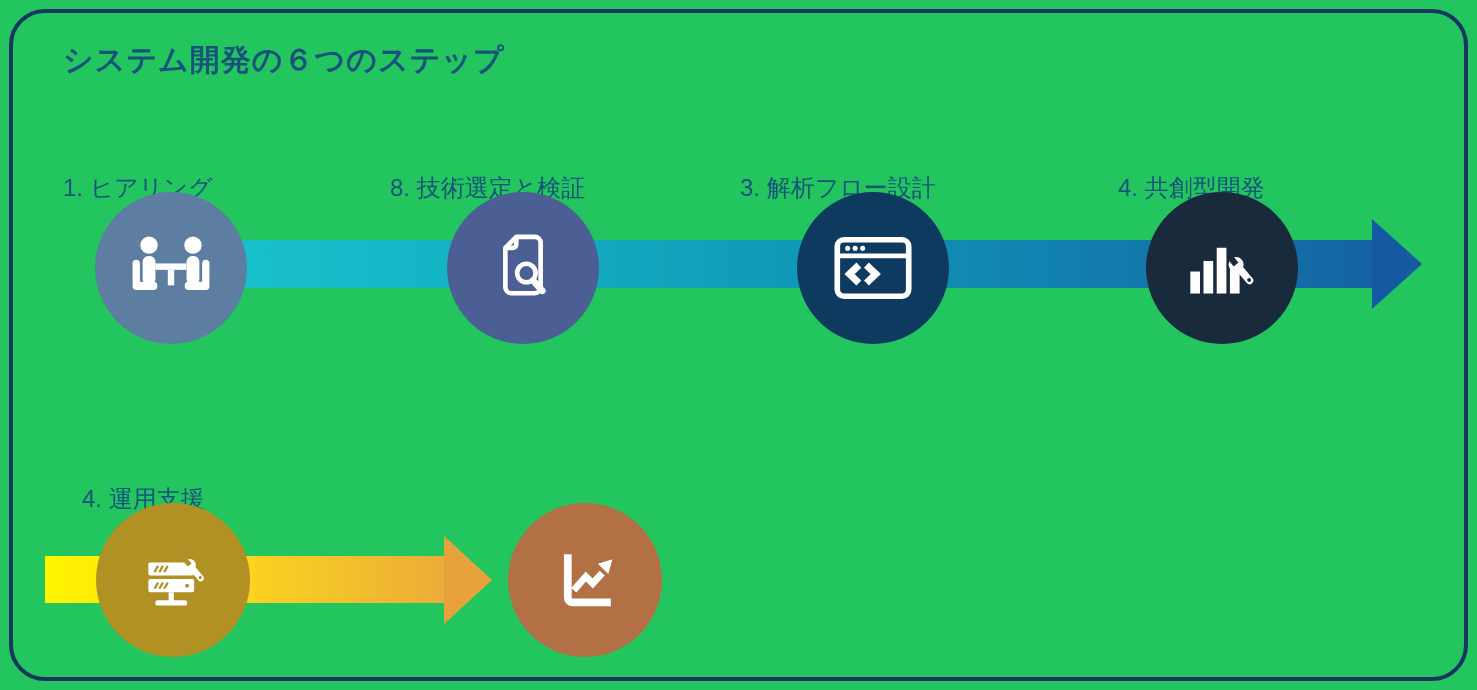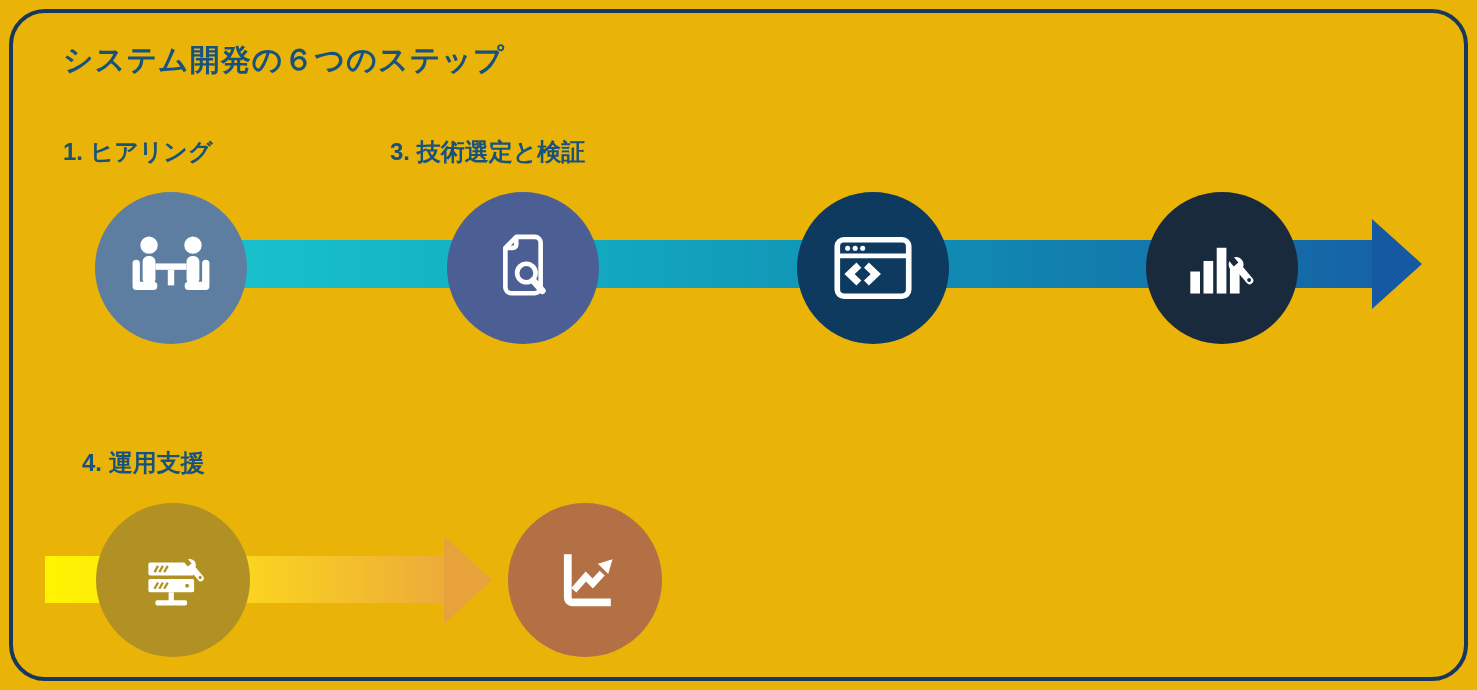--- a/index.html
+++ b/index.html
@@ -1,39 +1,41 @@
 <!DOCTYPE html>
 <html lang="ja" style="--border: #17375E; --text: #17527D; --arrowhead1: #1459A2; --arrowhead2: #E8A23C;"><head>
 <meta charset="utf-8">
 <style>
   html,body{margin:0;padding:0;background:#fff;}
-  .stage{position:relative;width:1477px;height:690px;background:#eab308;overflow:hidden;
+  .stage{position:relative;width:1477px;height:690px;background:#22c55e;overflow:hidden;
          font-family:"Liberation Sans","DejaVu Sans",sans-serif;}
   .frame{position:absolute;left:9px;top:9px;right:9px;bottom:9px;
          border:4px solid var(--border,#17375E);border-radius:36px;}
   .title{position:absolute;left:63px;top:40px;font-size:30px;font-weight:bold;
          color:var(--text,#17527D);letter-spacing:1px;white-space:nowrap;}
-  .step-label{position:absolute;font-size:24px;font-weight:bold;
-         color:var(--text,#17527D);white-space:nowrap;}
+  .step-label{position:absolute;font-size:24px;font-weight:normal;
+         color:var(--text,#17527D);white-space:nowrap;margin-top:36px;}
   .shaft{position:absolute;}
   .head{position:absolute;clip-path:polygon(0 0,100% 50%,0 100%);}
   .circle{position:absolute;border-radius:50%;display:flex;align-items:center;justify-content:center;}
   .circle svg{display:block;}
 </style>
 </head>
 <body>
 
 <div class="stage">
 
   <div class="frame"></div>
 
   <div class="title">システム開発の６つのステップ</div>
 
   <div class="step-label" style="left:63px;top:136px">1. ヒアリング</div>
-  <div class="step-label" style="left:390px;top:136px">3. 技術選定と検証</div>
+  <div class="step-label" style="left:390px;top:136px">8. 技術選定と検証</div>
+  <div class="step-label" style="left:740px;top:136px">3. 解析フロー設計</div>
+  <div class="step-label" style="left:1118px;top:136px">4. 共創型開発</div>
 
   <div class="shaft" style="left: 171px; top: 240px; width: 1202px; height: 48px; background: linear-gradient(90deg, rgb(25, 197, 205) 0%, rgb(19, 174, 194) 30%, rgb(16, 144, 180) 60%, rgb(21, 99, 165) 100%);"></div>
   <div class="head" style="left: 1372px; top: 219px; width: 50px; height: 90px; background: rgb(20, 89, 162);"></div>
 
   <div class="circle" style="left: 95px; top: 192px; width: 152px; height: 152px; background: rgb(94, 126, 161); color: rgb(94, 126, 161);">
     <svg width="92" height="86" viewBox="0 0 100 94">
       <circle cx="26" cy="22" r="9.5" fill="#fff"></circle>
       <circle cx="74" cy="22" r="9.5" fill="#fff"></circle>
       <rect x="19" y="34" width="14" height="31" rx="6" fill="#fff"></rect>
       <rect x="67" y="34" width="14" height="31" rx="6" fill="#fff"></rect>

